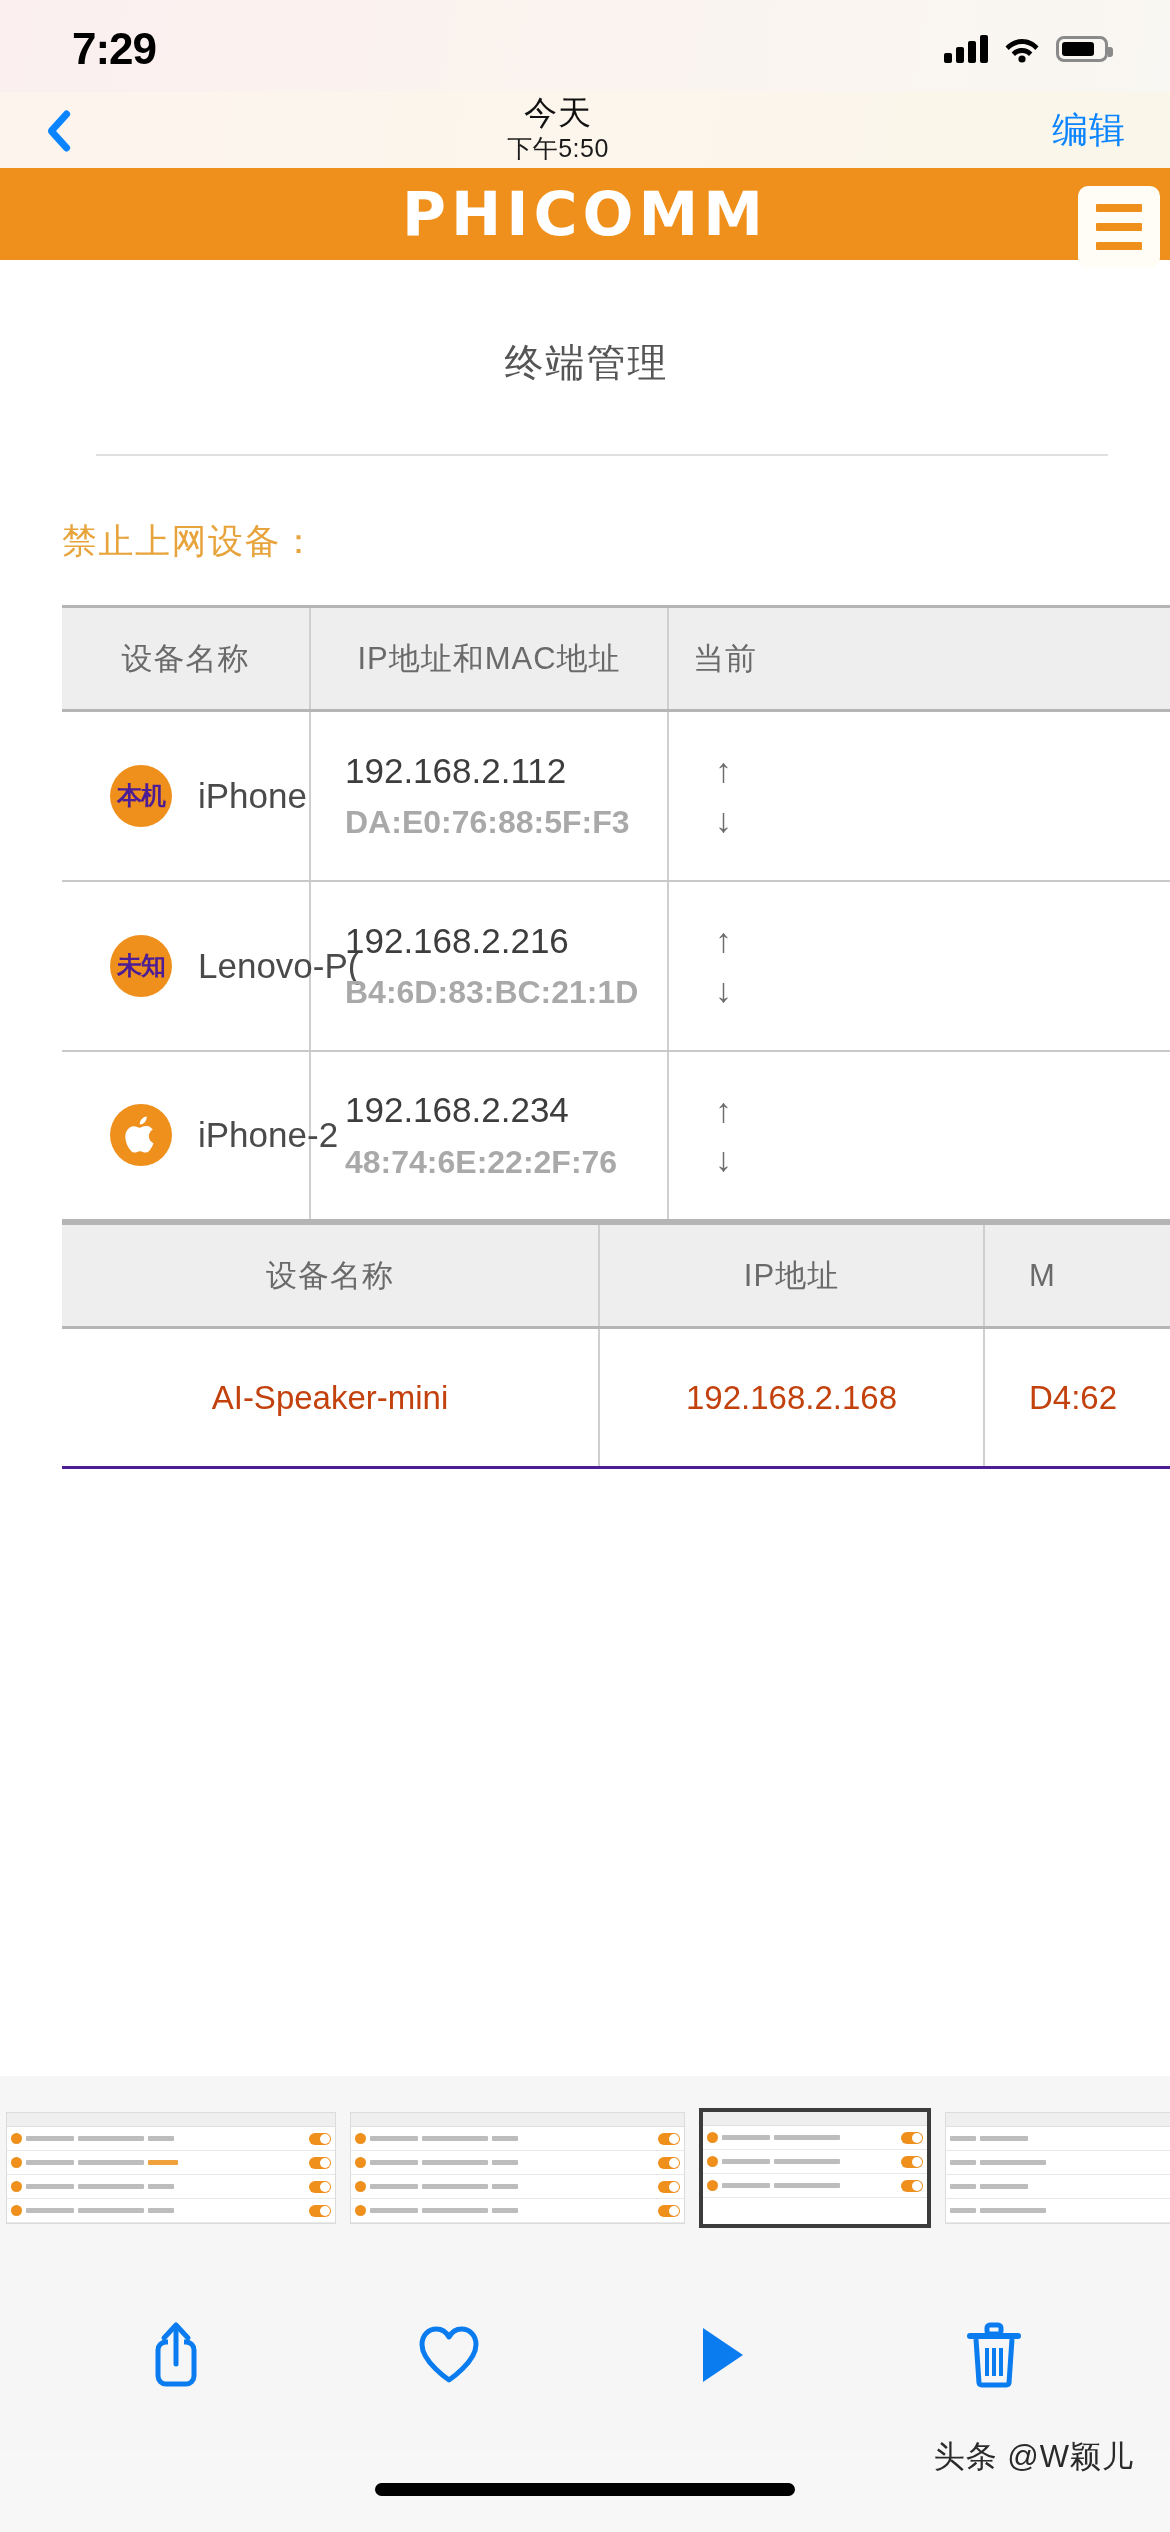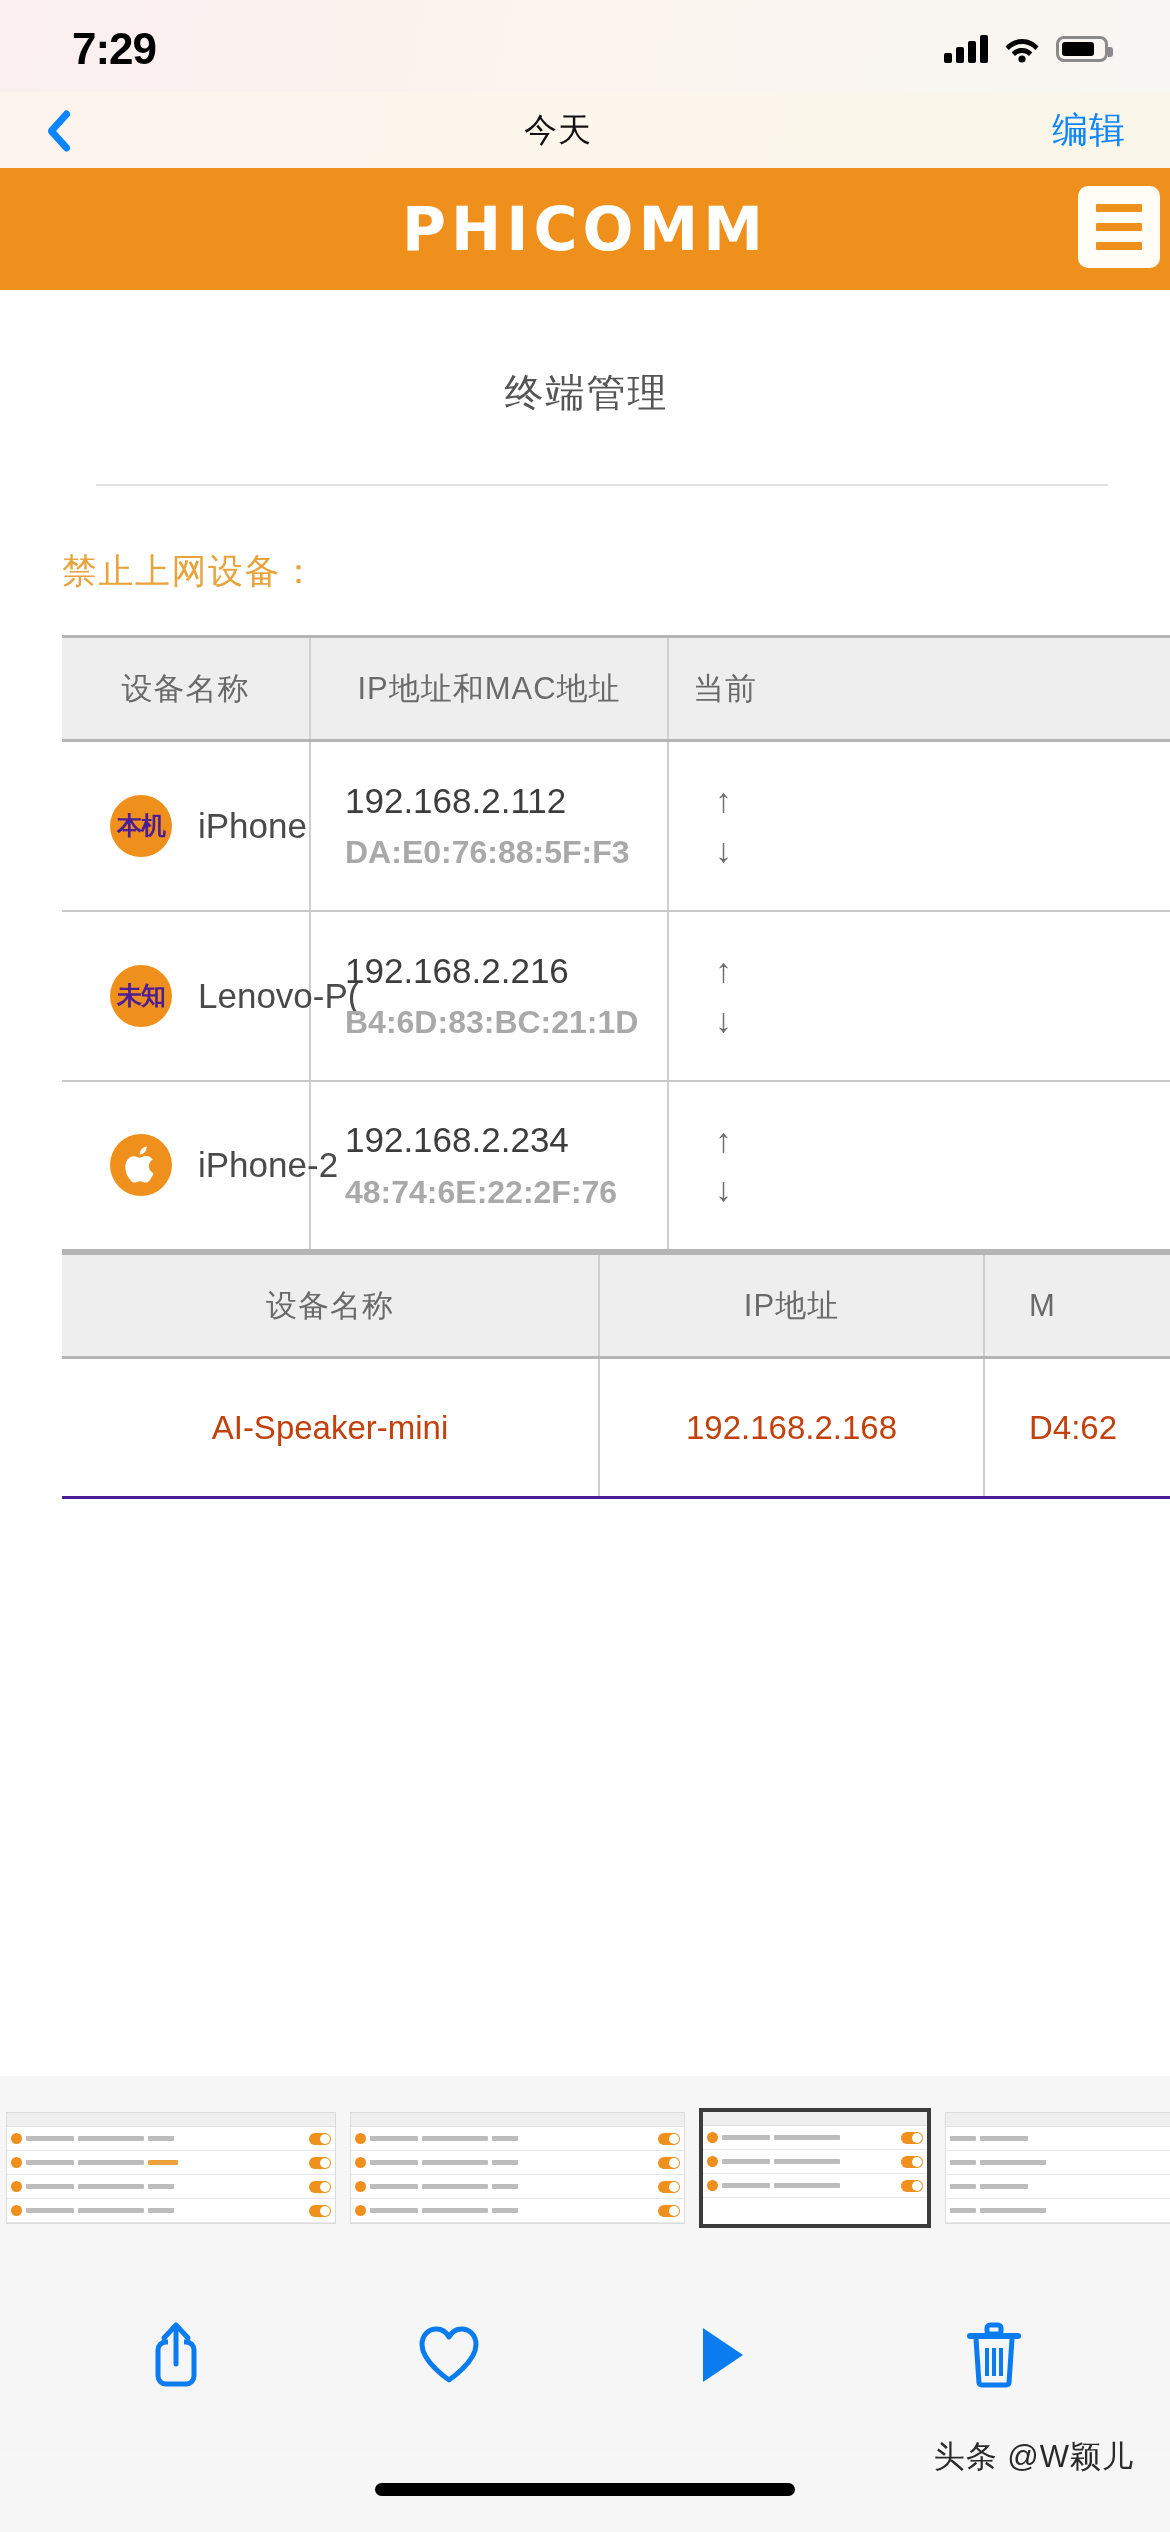--- a/index.html
+++ b/index.html
@@ -55,21 +55,21 @@
   .nav-title{ font-size:33px; color:#111; line-height:1.12; letter-spacing:1px;}
   .nav-sub{ font-size:25px; color:#1b1b1b; line-height:1.3; letter-spacing:0.5px;}
   .nav-edit{ font-size:36px; color:#0a84ff; letter-spacing:1px; cursor:pointer;}
 
   
   .photo{
     position:absolute; top:168px; left:0; width:1170px; height:1908px;
     background:#fff; overflow:hidden;
   }
   .brandbar{
-    height:122px; width:100%; background:#ef8f1c;
+    height:92px; width:100%; background:#ef8f1c;
     display:flex; align-items:center; justify-content:center;
     position:relative;
   }
   .brand-logo{
     font-size:60px; font-weight:700; color:#fff; letter-spacing:5px;
     font-family:"DejaVu Sans",sans-serif;
   }
   .hamburger{
     position:absolute; right:10px; top:18px;
     width:82px; height:82px; background:#fffdf6; border-radius:10px;
@@ -214,20 +214,21 @@
     <div class="battery">
         <i></i>
       </div>
   </div>
 </div>
 
 <div class="navbar">
   <div class="back-chevron"></div>
   <div class="nav-center">
     <div class="nav-title">今天</div>
+    <div class="nav-sub">下午5:50</div>
   </div>
   <div class="nav-edit">编辑</div>
 </div>
 
 <div class="photo">
 
   <div class="brandbar">
     <div class="brand-logo">PHICOMM</div>
     <div class="hamburger">
       <i></i>

